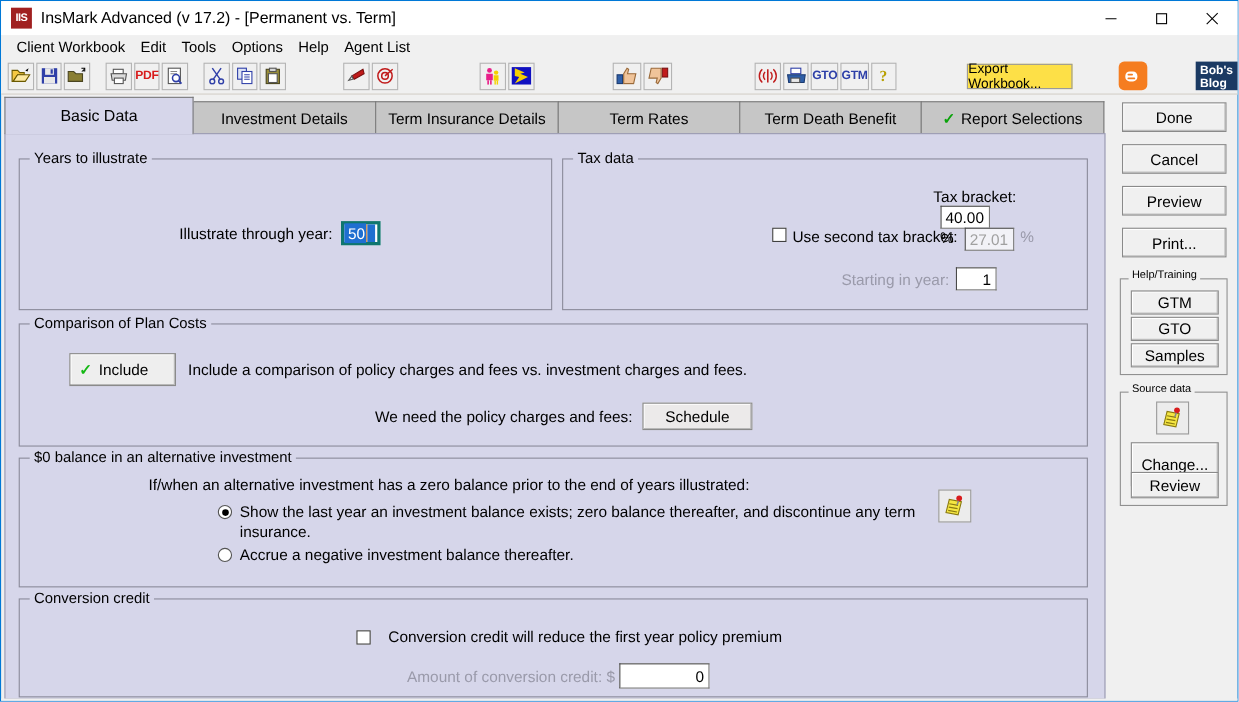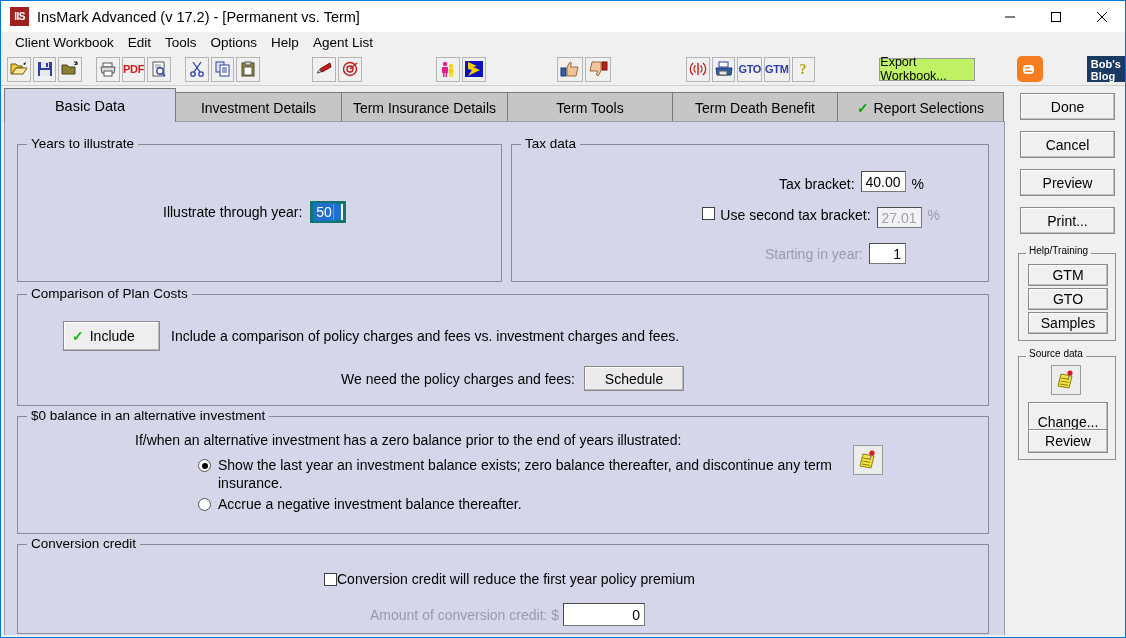--- a/index.html
+++ b/index.html
@@ -75,21 +75,21 @@
     position: relative;
   }
   .tbtn.wide { width: 30px; }
   .tsep { width: 14px; }
   .tlabel { font-size: 11px; font-weight: bold; color: #2d3fa8; letter-spacing:-0.3px;}
   .tlabel.pdf { color: #d81c1c; font-size: 11px; }
 
   .export-btn {
     width: 110px; height: 23px;
     border: 1px solid #9a9a9a;
-    background: #bef264;
+    background: #fde047;
     font-size: 12.5px; color: #000;
     display: flex; align-items: center; justify-content: center;
     margin-left: 62px;
   }
   .blog-wrap { display: flex; align-items: center; margin-left: 42px; gap: 44px; }
   .blog-b {
     width: 26px; height: 26px; background: #f57d20;
     border-radius: 5px; display:flex; align-items:center; justify-content:center;
   }
   .blog-text {
@@ -466,21 +466,21 @@
     <div class="tab active" style="width:172px">
       <span>Basic Data</span>
     </div>
     <div class="tab" style="width:167px">
       <span>Investment Details</span>
     </div>
     <div class="tab" style="width:167px">
       <span>Term Insurance Details</span>
     </div>
     <div class="tab" style="width:166px">
-      <span>Term Tools</span>
+      <span>Term Rates</span>
     </div>
     <div class="tab" style="width:166px">
       <span>Term Death Benefit</span>
     </div>
     <div class="tab" style="width:167px">
       <span class="chk">✓</span>
       <span>Report Selections</span>
     </div>
   </div>
 
@@ -494,21 +494,21 @@
           <span class="sel-hl">50</span>
           <span class="caret"></span>
           <span class="caret2"></span>
         </div>
       </div>
     </div>
 
     <div class="grp" style="left:506px; top:22px; width:478px; height:138px;">
       <div class="legend">Tax data</div>
 
-      <div style="position:absolute; right:64px; top:26px; display:flex; align-items:flex-end;">
+      <div style="position:absolute; right:64px; top:26px; display:flex; align-items:flex-start;flex-direction:column;">
         <span class="lbl">Tax bracket:</span>
         <div class="tf" style="width:45px; margin-left:6px;">40.00</div>
         <span class="lbl" style="margin-left:6px;">%</span>
       </div>
 
       <div style="position:absolute; right:48px; top:62px; display:flex; align-items:flex-start;">
         <span class="cbox"></span>
         <span class="lbl" style="margin-left:5px;">Use second tax bracket:</span>
         <div class="tf dim" style="width:45px; margin-left:6px;">27.01</div>
         <span class="lbl dim" style="margin-left:6px;">%</span>
@@ -563,21 +563,21 @@
           <line x1="14.5" y1="6.2" x2="13" y2="10" stroke="#888" stroke-width="1.4"></line>
         </svg>
       </div>
     </div>
 
     <div class="grp" style="left:12px; top:422px; width:972px; height:90px;">
       <div class="legend">Conversion credit</div>
 
       <div style="position:absolute; left:306px; top:26px; display:flex; align-items:center;">
         <span class="cbox"></span>
-        <span class="lbl" style="margin-left:0;">Conversion credit will reduce the first year policy premium</span>
+        <span class="lbl" style="margin-left:16px;">Conversion credit will reduce the first year policy premium</span>
       </div>
 
       <div style="position:absolute; left:352px; top:58px; display:flex; align-items:center;">
         <span class="lbl dim">Amount of conversion credit: $</span>
         <div class="tf" style="width:82px; height:23px; margin-left:4px;">0</div>
       </div>
     </div>
 
   </div>
 

